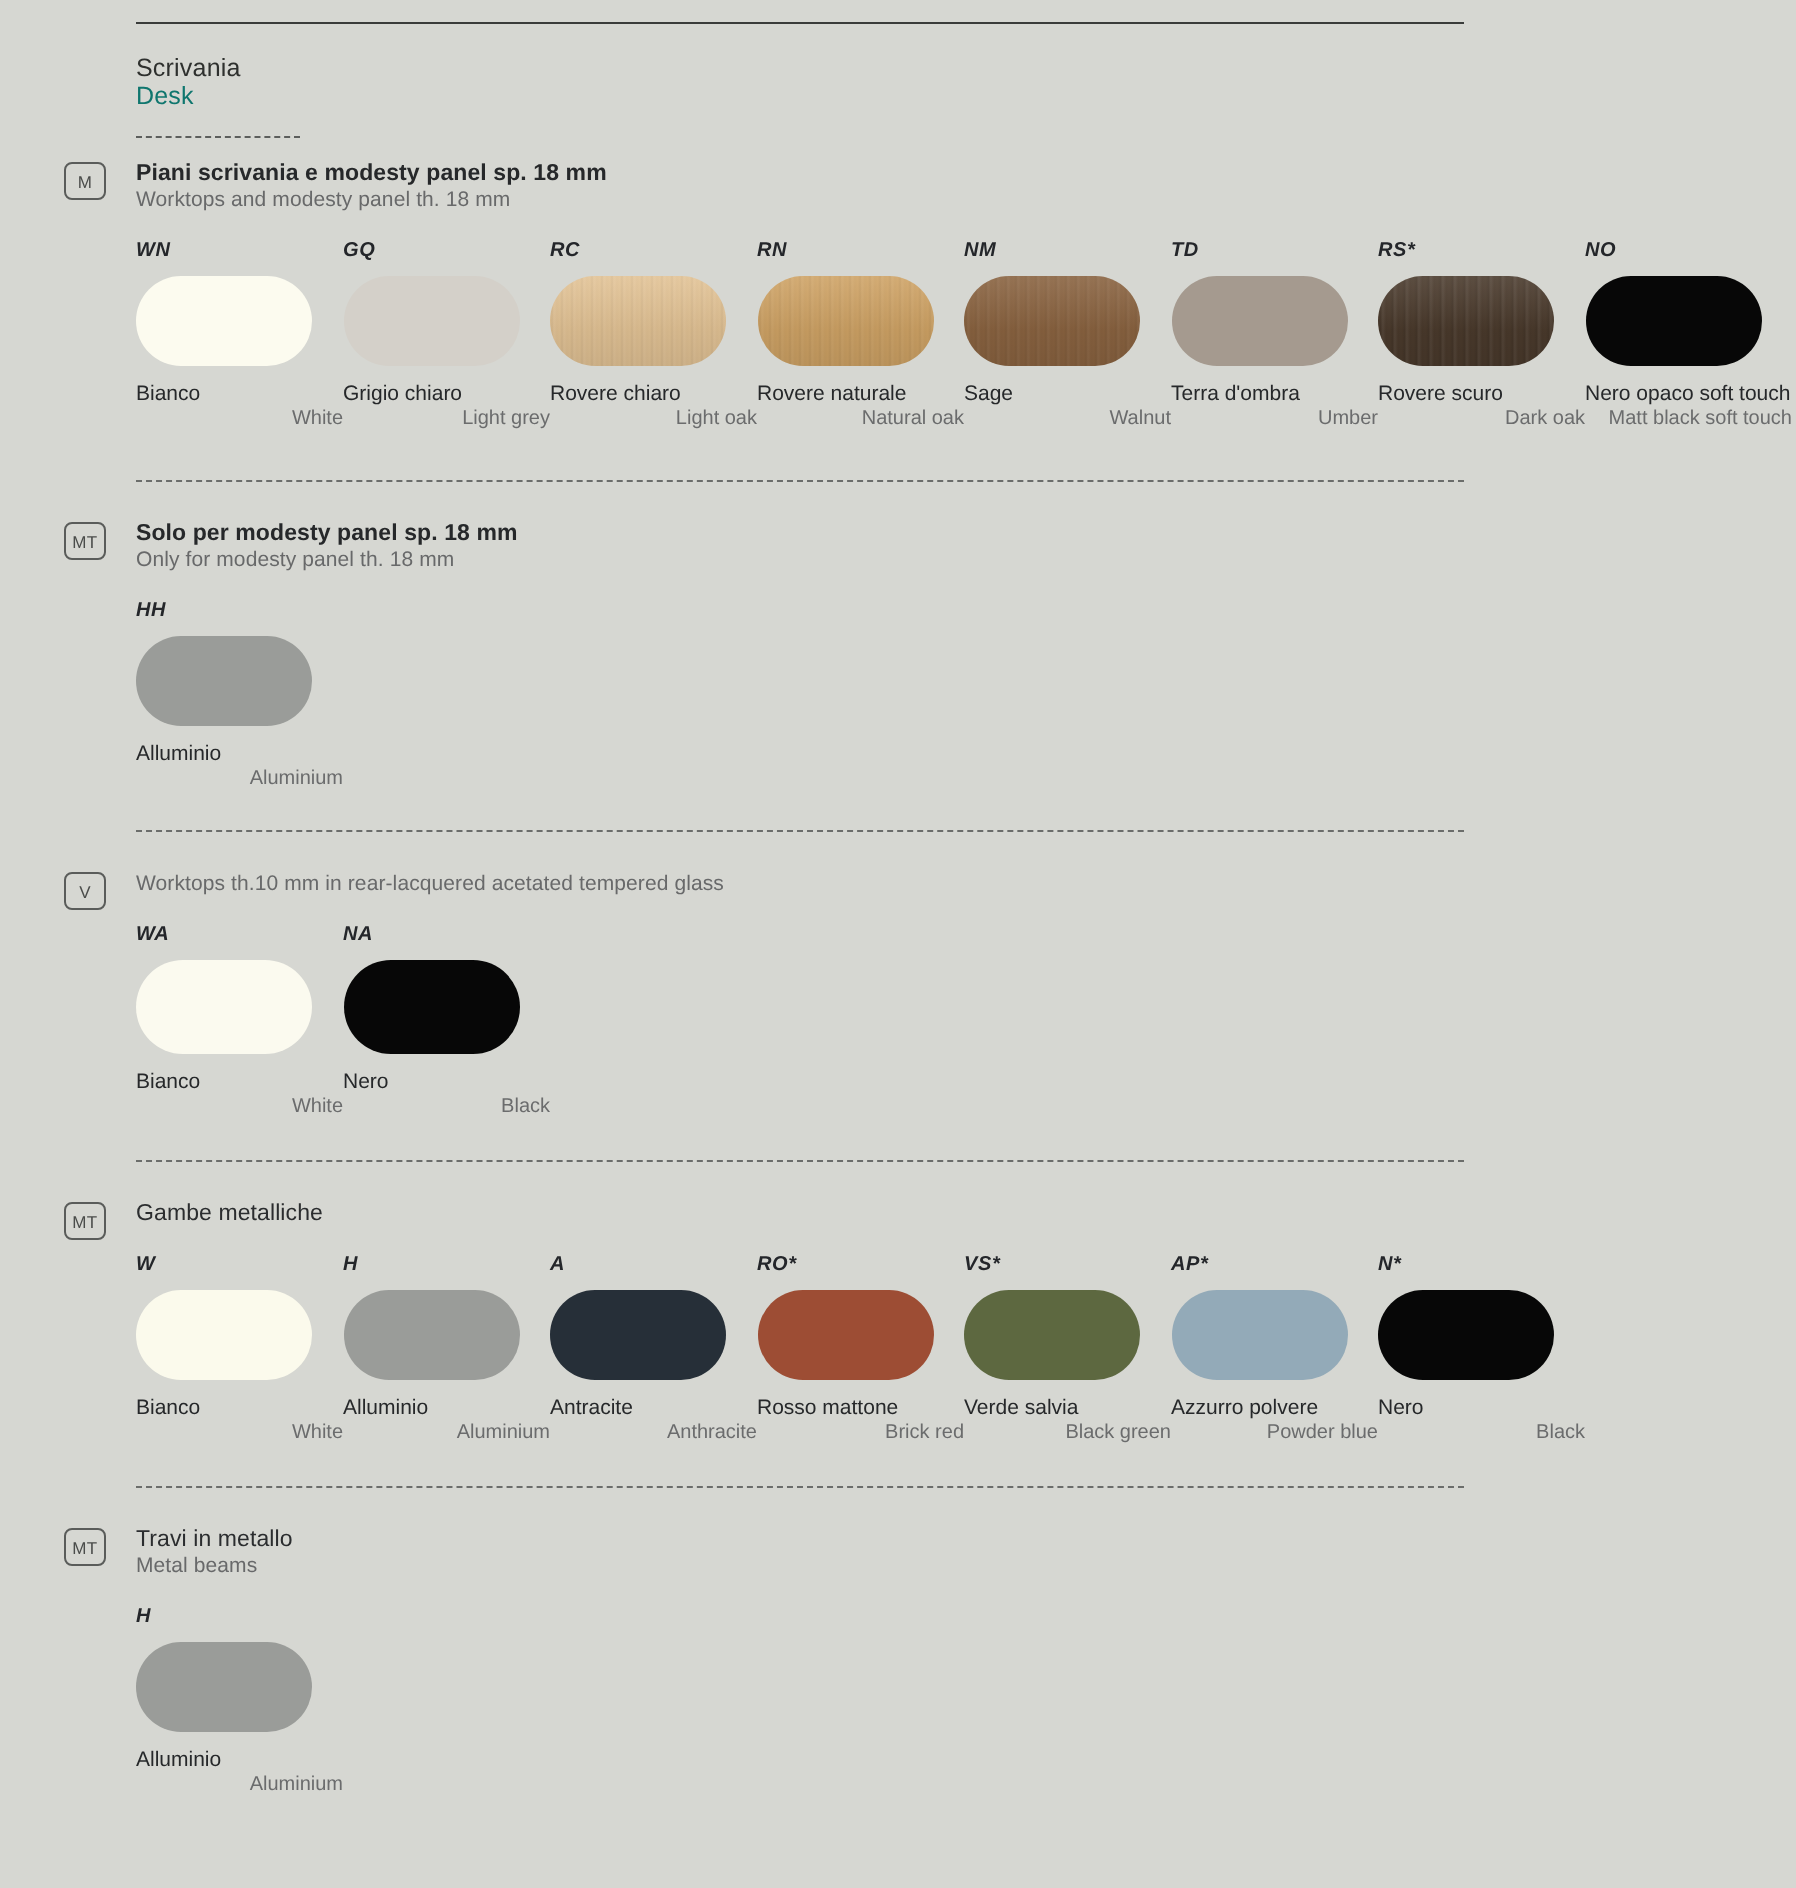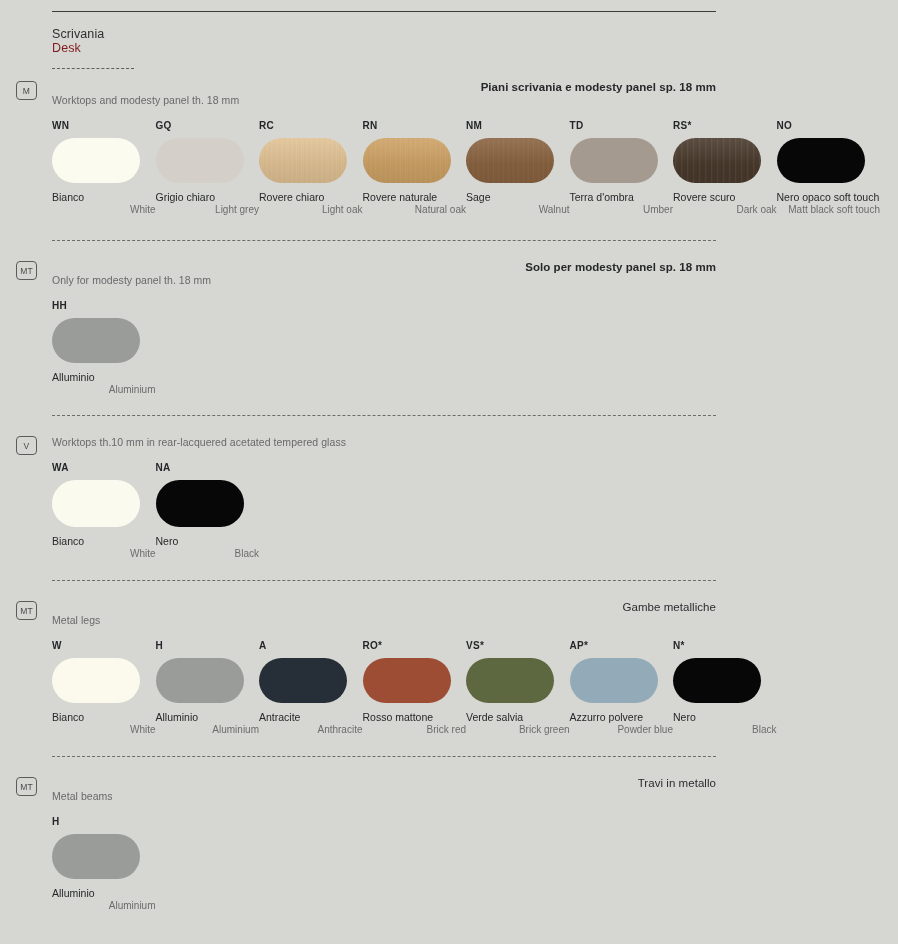--- a/index.html
+++ b/index.html
@@ -2,60 +2,60 @@
 <html><head>
 <meta charset="utf-8">
 <style>
   * { box-sizing: border-box; margin: 0; padding: 0; }
   html, body {
     width: 898px; height: 944px;
     background: #d6d7d2;
     font-family: "Liberation Sans", sans-serif;
     overflow: hidden;
   }
-  .page { position: relative; width: 744px; height: 944px; padding-left: 52px; padding-right: 28px; }
+  .page { position: relative; width: 744px; height: 944px; padding-left: 52px; padding-right: 28px; margin-left: 16px; }
 
   
   .rule-solid {
     height: 0; border-top: 1.4px solid #3a3c3a;
     margin-left: 0; margin-right: 0;
   }
   .rule-dashed-short {
     height: 0; width: 82px;
     border-top: 1.3px dashed #5c5e5c;
   }
   .rule-dashed-full {
     height: 0;
     border-top: 1.3px dashed #6b6d6b;
   }
 
   
   .doc-title-it { font-size: 12.5px; color: #2e302e; letter-spacing: .1px; }
-  .doc-title-en { font-size: 12.5px; color: #7f1d1d; letter-spacing: .1px; }
+  .doc-title-en { font-size: 12.5px; color: #0f766e; letter-spacing: .1px; }
 
   
   .section { position: relative; }
   .badge {
     position: absolute; left: -36px; top: 0;
     width: 21px; height: 19px;
     border: 1px solid #5a5c5a; border-radius: 4px;
     display: flex; align-items: center; justify-content: center;
     font-size: 8.5px; color: #4a4c4a; letter-spacing: .2px;
     background: transparent;
   }
-  .sec-head-it { font-size: 11.5px; color: #26282a; font-weight: bold; letter-spacing: .05px; text-align: right; }
+  .sec-head-it { font-size: 11.5px; color: #26282a; font-weight: bold; letter-spacing: .05px; }
   .sec-head-it.thin { font-weight: normal; color: #2b2d2f; }
   .sec-head-en { font-size: 10.5px; color: #68696a; letter-spacing: .05px; margin-top: 1px; }
 
   
   .swatch-row { display: flex; margin-top: 14px; }
   .swatch-cell { width: 103.5px; flex: 0 0 103.5px; }
   .sw-code {
     font-size: 10px; font-weight: bold; color: #24262a;
-    letter-spacing: .3px; margin-bottom: 6px; height: 12px;
+    letter-spacing: .3px; margin-bottom: 6px; height: 12px; font-style: italic;
   }
   .sw-chip {
     width: 88px; height: 45px; border-radius: 24px;
     position: relative; overflow: hidden;
   }
   .sw-chip.glass { width: 88px; height: 47px; border-radius: 24px; }
   .sw-name-it { font-size: 10.5px; color: #26282a; margin-top: 8px; line-height: 12.5px; }
   .sw-name-en { font-size: 10px; color: #6b6c6d; line-height: 12.5px; text-align: right; }
 
   
@@ -197,21 +197,20 @@
             <div class="sw-chip glass" style="background: rgb(7, 7, 7);"></div>
             <div class="sw-name-it">Nero</div>
             <div class="sw-name-en">Black</div>
           </div>
         </div>
       </div>
       <div class="rule-dashed-full" style="margin-top: 20px;"></div>
       <div class="section" style="margin-top: 20px;">
         <div class="badge">MT</div>
         <div class="sec-head-it thin">Gambe metalliche</div>
-        <div class="sec-head-en">Metal legs</div>
         <div class="swatch-row">
           <div class="swatch-cell">
             <div class="sw-code">W</div>
             <div class="sw-chip" style="background: rgb(251, 250, 236);"></div>
             <div class="sw-name-it">Bianco</div>
             <div class="sw-name-en">White</div>
           </div>
           <div class="swatch-cell">
             <div class="sw-code">H</div>
             <div class="sw-chip" style="background: rgb(154, 156, 153);"></div>
@@ -227,21 +226,21 @@
           <div class="swatch-cell">
             <div class="sw-code">RO*</div>
             <div class="sw-chip" style="background: rgb(157, 77, 52);"></div>
             <div class="sw-name-it">Rosso mattone</div>
             <div class="sw-name-en">Brick red</div>
           </div>
           <div class="swatch-cell">
             <div class="sw-code">VS*</div>
             <div class="sw-chip" style="background: rgb(93, 104, 64);"></div>
             <div class="sw-name-it">Verde salvia</div>
-            <div class="sw-name-en">Brick green</div>
+            <div class="sw-name-en">Black green</div>
           </div>
           <div class="swatch-cell">
             <div class="sw-code">AP*</div>
             <div class="sw-chip" style="background: rgb(147, 170, 184);"></div>
             <div class="sw-name-it">Azzurro polvere</div>
             <div class="sw-name-en">Powder blue</div>
           </div>
           <div class="swatch-cell">
             <div class="sw-code">N*</div>
             <div class="sw-chip" style="background: rgb(7, 7, 7);"></div>

